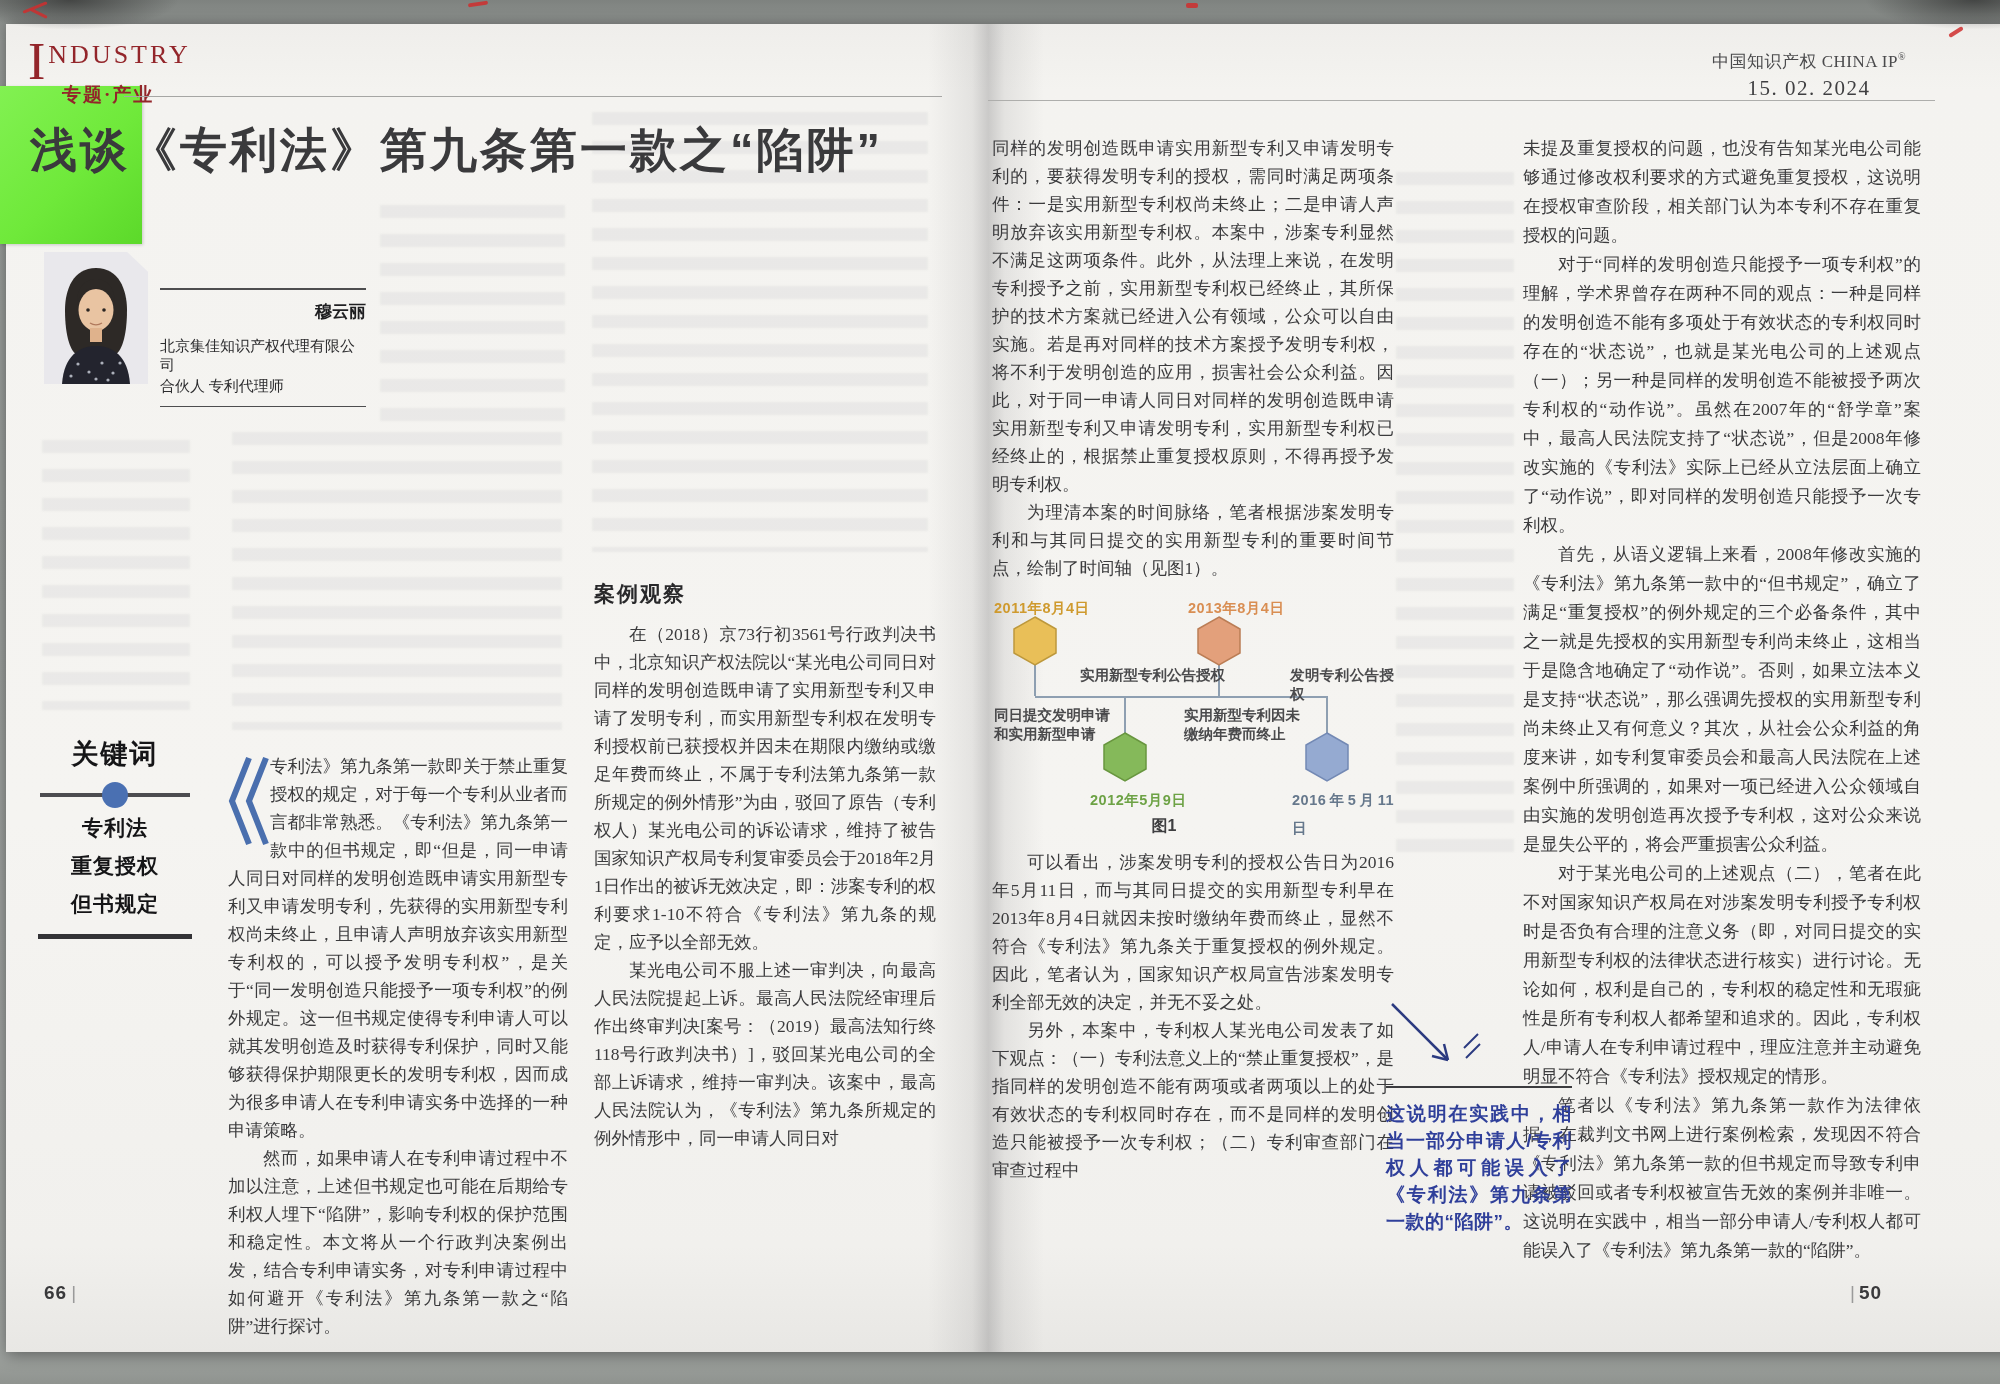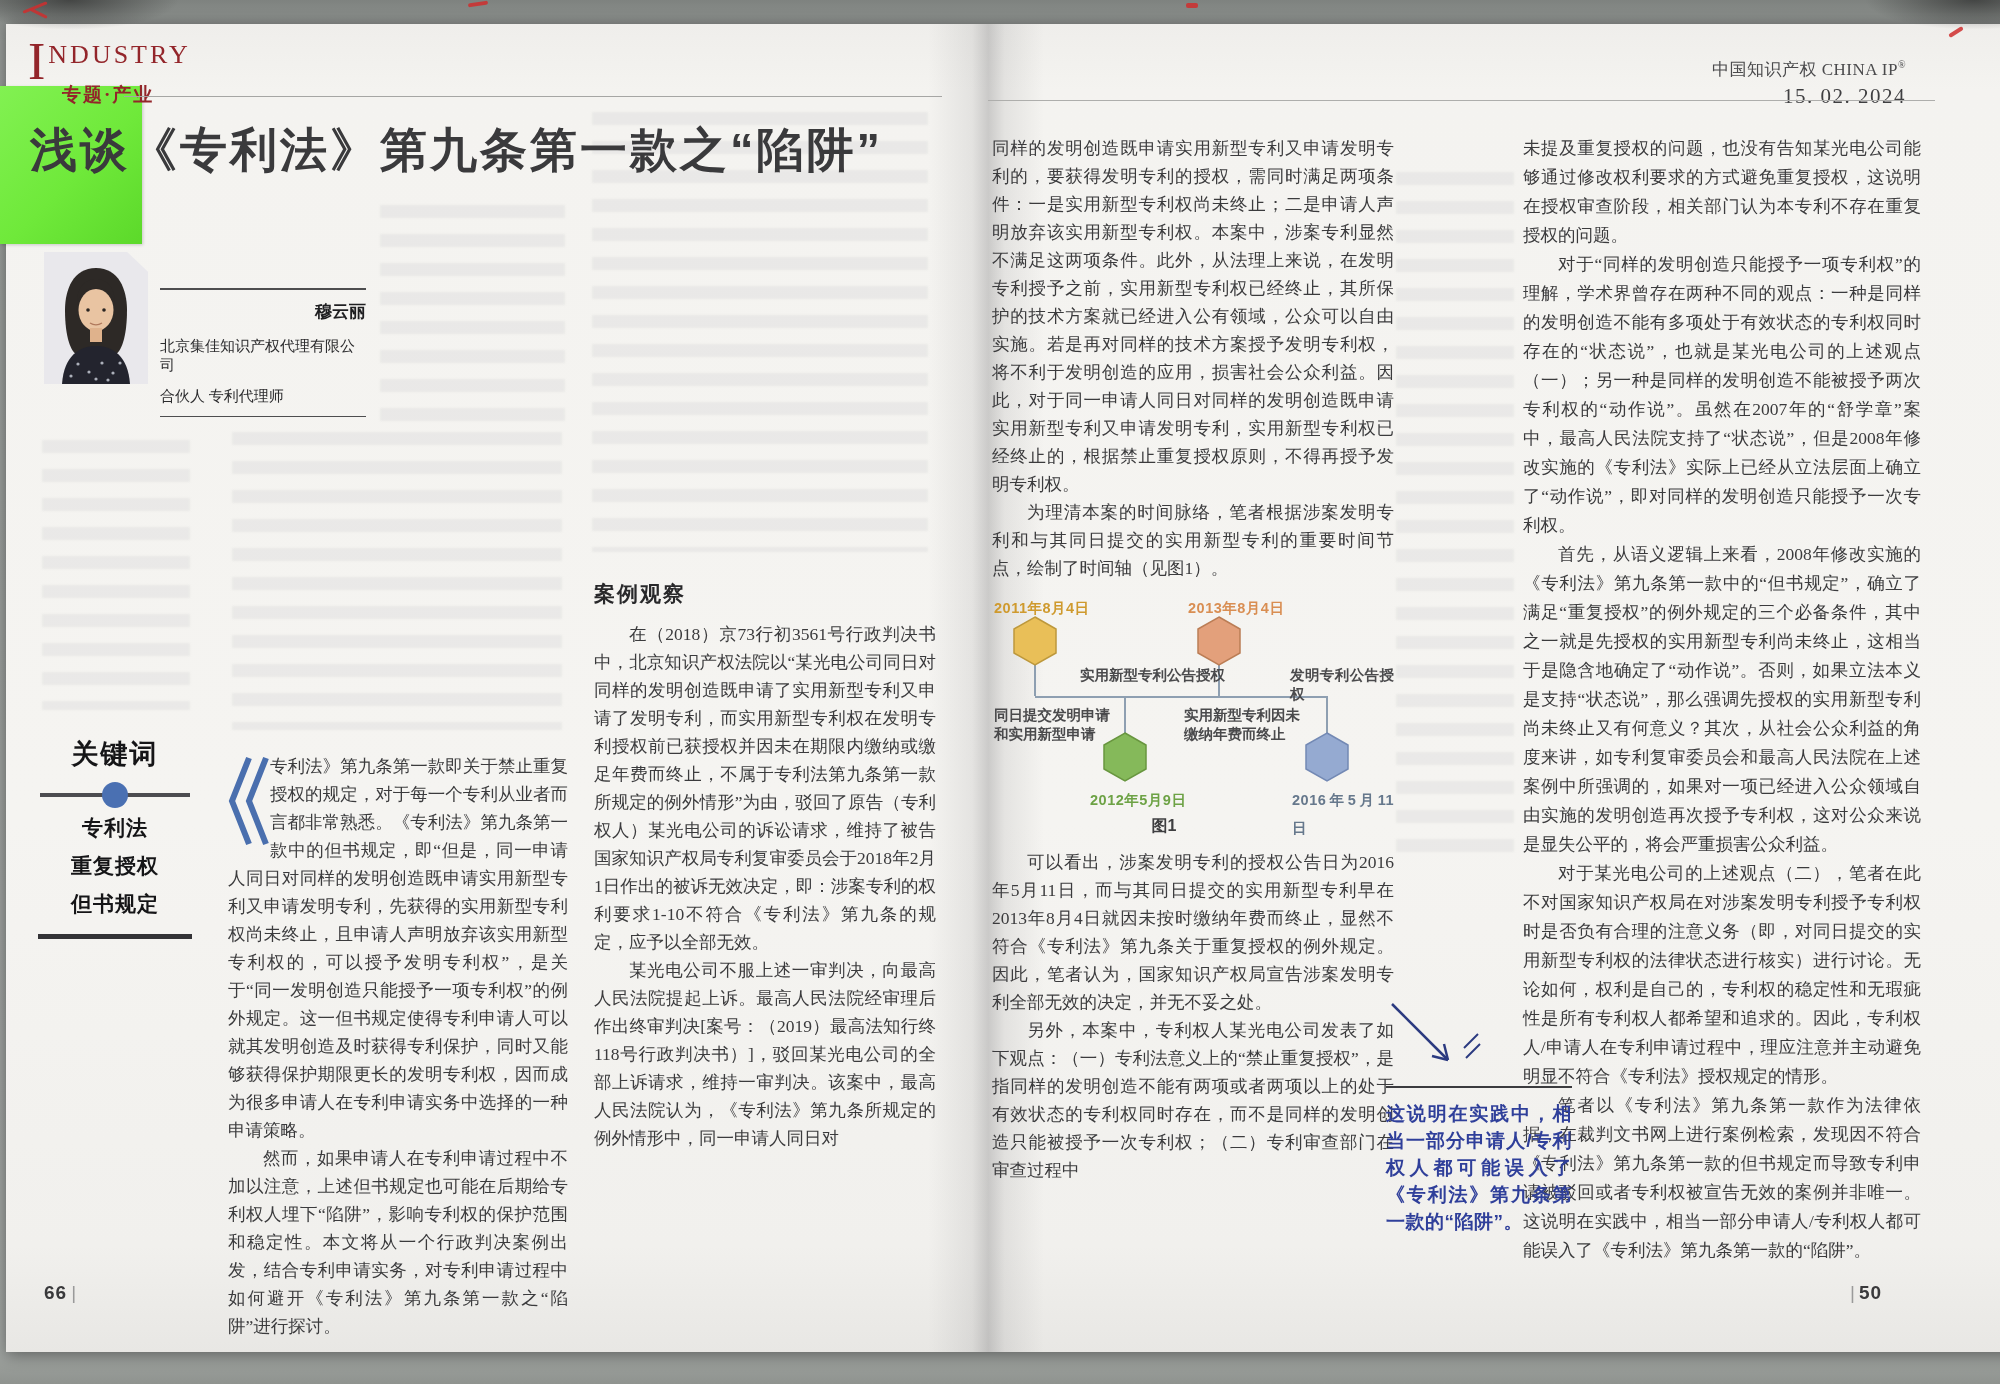--- a/index.html
+++ b/index.html
@@ -24,41 +24,41 @@
     background:repeating-linear-gradient(180deg, rgba(108,112,124,.075) 0px, rgba(108,112,124,.075) 13px, rgba(0,0,0,0) 13px, rgba(0,0,0,0) 29px);
   }
   .sans { font-family:"Liberation Sans","DejaVu Sans",sans-serif; }
 
   
   .mast-left { position:absolute; left:28px; top:36px; color:#93252a; }
   .big-i { font-size:52px; line-height:1; font-weight:400; }
   .ndustry { font-size:26px; letter-spacing:3px; vertical-align:16px; margin-left:3px; }
   .sec-cn { font-size:19px; font-weight:bold; margin:-6px 0 0 34px; letter-spacing:2px; }
   .rule-left-head { position:absolute; left:124px; top:96px; width:818px; height:1px; background:#a6a6a4; }
-  .mast-right { position:absolute; right:138px; top:58px; text-align:right; color:#4a4a4c; }
+  .mast-right { position:absolute; right:138px; top:50px; text-align:center; color:#4a4a4c; }
   .mast-journal { font-size:17px; letter-spacing:.5px; }
   .mast-tm { font-size:10px; vertical-align:7px; }
   .mast-date { font-size:21px; letter-spacing:1.5px; color:#3f3f41; margin-top:3px; }
   .rule-right-head { position:absolute; left:988px; top:100px; width:947px; height:1px; background:#aeaeac; }
 
   .green-note { position:absolute; left:0; top:86px; width:142px; height:158px;
     background:linear-gradient(135deg,#82f152 0%, #6fe93a 55%, #5cd92a 100%); box-shadow:1px 1px 3px rgba(0,0,0,.18); }
   .redmark { position:absolute; background:#cf2e2e; border-radius:2px; opacity:.85; }
 
   .headline { position:absolute; left:30px; top:122px; width:1010px; font-size:47px; font-weight:800;
     color:#3a3a3c; letter-spacing:3px; line-height:1.2; }
 
   
   .photo { position:absolute; left:44px; top:252px; width:104px; height:132px;
     clip-path:polygon(0 0, 80% 0, 100% 15%, 100% 100%, 0 100%); box-shadow:0 1px 2px rgba(0,0,0,.25); }
   .author-block { position:absolute; left:160px; top:288px; width:206px; color:#2c2c2e; }
   .author-rule { height:2px; background:#4d4d4f; }
   .author-rule.thin { height:1px; }
   .author-name { font-size:17px; font-weight:bold; margin:10px 0 14px; color:#1f1f21;text-align:right; }
-  .author-org { font-size:15px; margin:0 0 12px; }
+  .author-org { font-size:15px; margin:0 0 2px; }
   .author-role { font-size:15px; margin:0 0 10px; }
 
   
   .kw { position:absolute; left:38px; top:736px; width:154px; text-align:center; color:#151517; }
   .kw-head { font-size:27px; font-weight:800; letter-spacing:2px; }
   .kw-ruledot { position:relative; height:10px; margin:18px 0 14px; }
   .kw-ruledot .bar { position:absolute; left:2px; right:2px; top:3px; height:4px; background:#4c4c50; }
   .kw-ruledot .dot { position:absolute; left:50%; top:-8px; width:26px; height:26px; margin-left:-13px;
     border-radius:50%; background:#4a70b2; }
   .kw-item { font-size:21px; font-weight:bold; margin:10px 0; letter-spacing:1px; }

